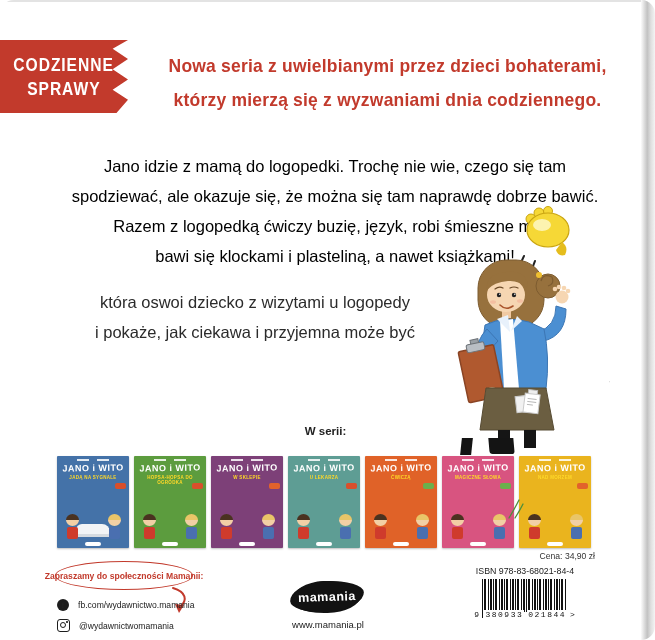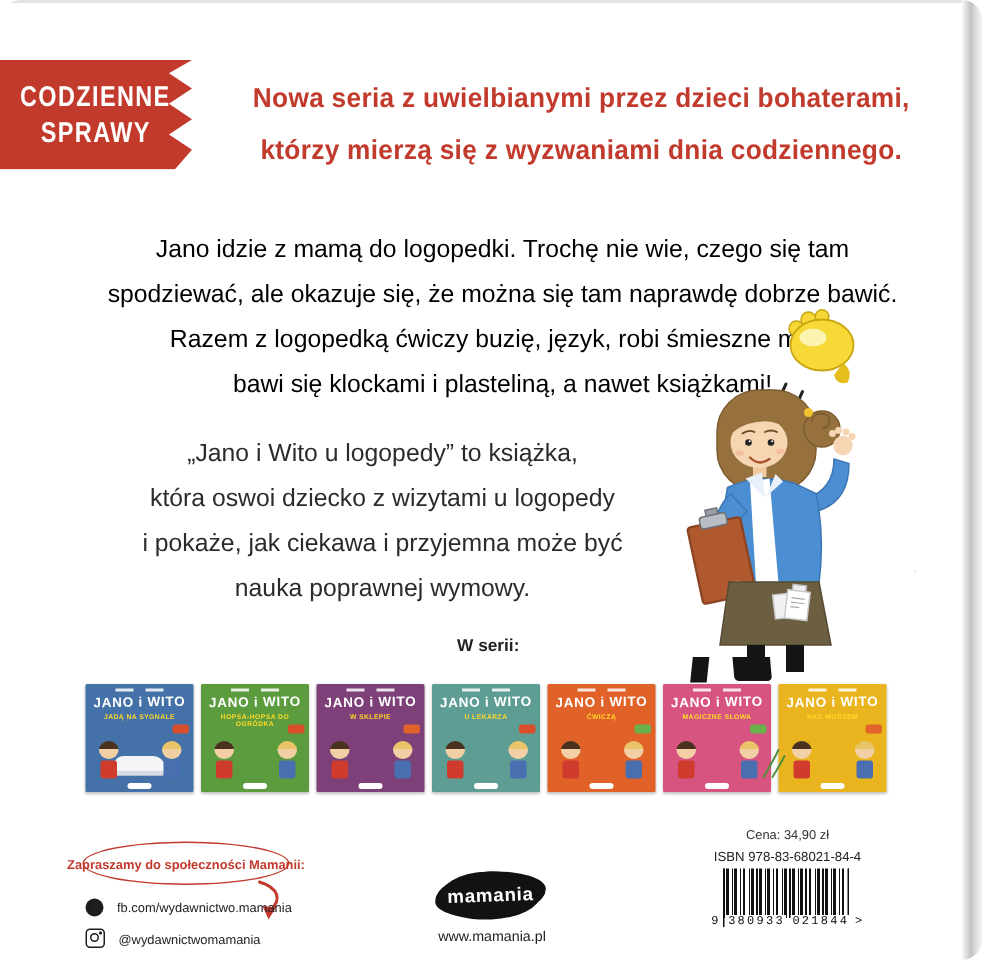--- a/index.html
+++ b/index.html
@@ -27,21 +27,21 @@
         color:#000000;font-size:16.5px;line-height:30px;}
   .about{position:absolute;left:72px;top:287px;width:366px;text-align:center;
         color:#2b2b2b;font-size:16.5px;line-height:30px;}
 
   .therapist{position:absolute;left:440px;top:198px;}
 
   
   .series-label{position:absolute;left:57px;top:425px;width:537px;text-align:center;
         font-size:11.5px;font-weight:700;color:#222;}
   .covers{position:absolute;left:57px;top:456px;display:flex;gap:5px;}
-  .cover{position:relative;width:72px;height:72px;border-radius:1px;overflow:hidden;
+  .cover{position:relative;width:72px;height:92px;border-radius:1px;overflow:hidden;
         box-shadow:0 1px 2px rgba(0,0,0,.25);}
   .cover .authors{position:absolute;top:3px;left:0;width:100%;display:flex;justify-content:center;gap:8px;}
   .cover .authors i{display:block;width:12px;height:1.5px;background:rgba(255,255,255,.85);}
   .cover .ctitle{position:absolute;top:7px;left:0;width:100%;text-align:center;color:#fff;
         font-weight:700;font-size:9px;letter-spacing:.5px;transform:rotate(-1deg);}
   .cover .csub{position:absolute;top:19px;left:0;width:100%;text-align:center;color:#ffd928;
         font-weight:700;font-size:4.5px;letter-spacing:.3px;}
   .cover .cbadge{position:absolute;right:3px;top:27px;width:11px;height:6px;border-radius:2px;}
   .cover .kid{position:absolute;bottom:9px;width:13px;}
   .cover .kid .head{width:13px;height:12px;border-radius:50%;
@@ -78,21 +78,21 @@
 
   
   .mamania{position:absolute;left:292px;top:581px;width:70px;height:31px;background:#121212;
         border-radius:46% 54% 50% 50% / 58% 44% 56% 42%;transform:rotate(-2deg);
         display:flex;align-items:center;justify-content:center;
         box-shadow:-3px 1px 0 -1px #121212,3px -1px 0 -1px #121212,0 3px 0 -2px #121212;}
   .mamania span{color:#fff;font-size:12.5px;font-weight:700;letter-spacing:.5px;}
   .website{position:absolute;left:282px;top:619px;width:92px;text-align:center;font-size:9.5px;color:#222;}
 
   
-  .price{position:absolute;left:455px;top:551px;width:140px;text-align:center;font-size:8.6px;color:#333;}
+  .price{position:absolute;left:455px;top:551px;width:140px;text-align:right;font-size:8.6px;color:#333;}
   .isbn{position:absolute;left:450px;top:566px;width:150px;text-align:center;font-size:8.8px;color:#222;}
   .barcode{position:absolute;left:478px;top:579px;width:92px;height:42px;background:#fff;}
   .bars{position:absolute;left:4px;top:0;width:84px;height:33px;
         background:repeating-linear-gradient(90deg,#111 0 1px,#fff 1px 2.2px,#111 2.2px 3.8px,
         #fff 3.8px 6px,#111 6px 6.8px,#fff 6.8px 7.6px,#111 7.6px 9.6px,#fff 9.6px 11px);}
   .bars::before,.bars::after{content:"";position:absolute;top:0;width:1px;height:39px;background:#111;}
   .bars::before{left:0;} .bars::after{right:0;}
   .bc-digits{position:absolute;left:0;top:31px;width:100%;display:flex;justify-content:center;gap:3px;
         font-family:"Liberation Mono",monospace;font-size:8px;color:#111;}
   .bc-digits .d{background:#fff;padding:0 1px;letter-spacing:1.5px;}
@@ -115,24 +115,22 @@
   </div>
 
   <div class="intro">
     <div>Jano idzie z mamą do logopedki. Trochę nie wie, czego się tam</div>
     <div>spodziewać, ale okazuje się, że można się tam naprawdę dobrze bawić.</div>
     <div>Razem z logopedką ćwiczy buzię, język, robi śmieszne miny,</div>
     <div>bawi się klockami i plasteliną, a nawet książkami!</div>
   </div>
 
   <div class="about">
-    <div>„Jano i Wito u logopedy” to książka,</div>
     <div>która oswoi dziecko z wizytami u logopedy</div>
     <div>i pokaże, jak ciekawa i przyjemna może być</div>
-    <div>nauka poprawnej wymowy.</div>
   </div>
 
   <svg class="therapist" width="170" height="250" viewBox="0 0 170 250">
 
     <g transform="translate(108,32)">
       <circle cx="-17" cy="-11" r="5" fill="#f6d836" stroke="#caa512" stroke-width="1"></circle>
       <circle cx="-9" cy="-17" r="5" fill="#f6d836" stroke="#caa512" stroke-width="1"></circle>
       <circle cx="0" cy="-19" r="4.5" fill="#f6d836" stroke="#caa512" stroke-width="1"></circle>
       <ellipse cx="0" cy="0" rx="21" ry="17" fill="#f6d836" stroke="#caa512" stroke-width="1.2"></ellipse>
       <ellipse cx="-6" cy="-5" rx="9" ry="6" fill="#fcf3b0"></ellipse>

